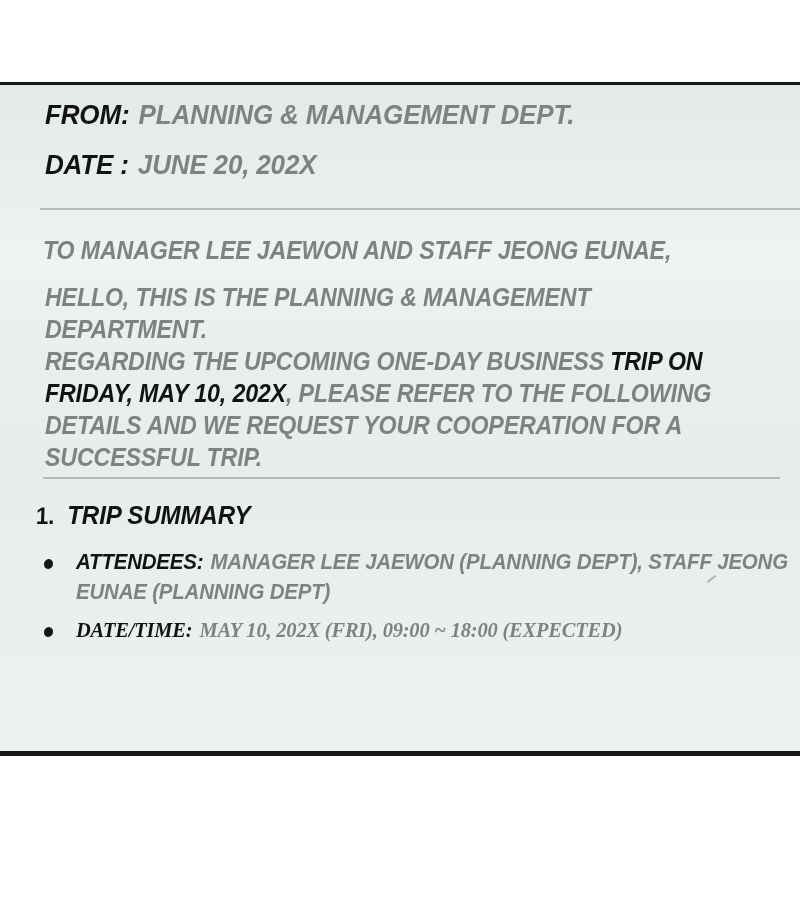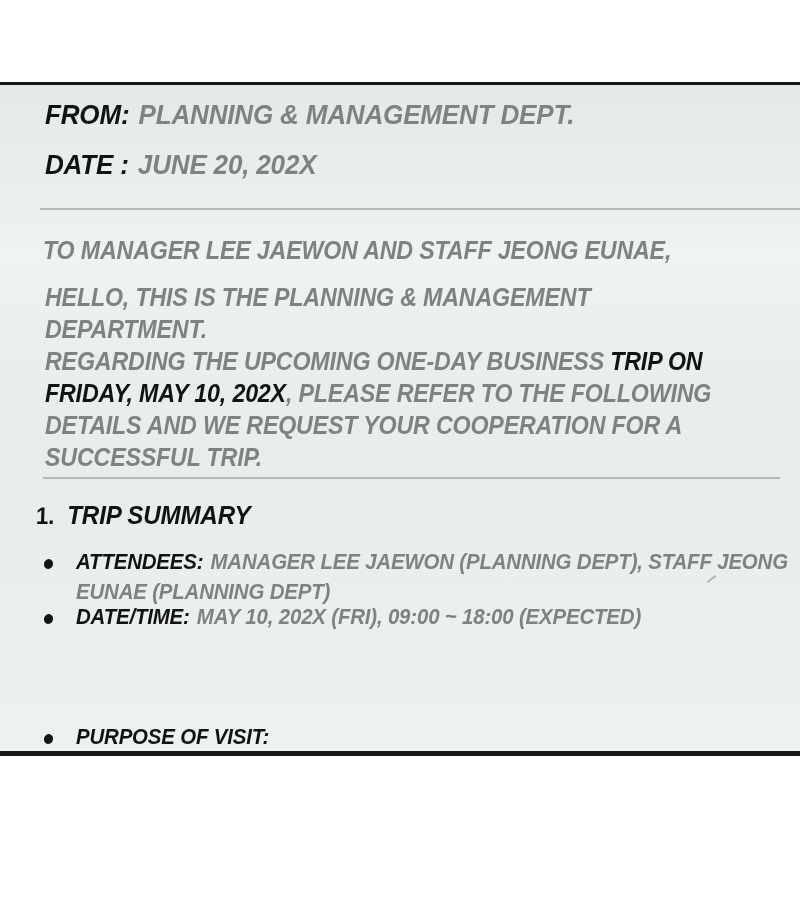--- a/index.html
+++ b/index.html
@@ -103,21 +103,21 @@
     line-height: 30px;
     font-weight: bold;
     font-style: italic;
     transform: scaleX(0.93);
     transform-origin: 0 0;
     letter-spacing: -0.2px;
   }
   .bullet-text .bline { white-space: nowrap; }
   .bullet-text .label { margin-right: 0.35em; }
   .bullet-1 { top: 462px; }
-  .bullet-2 { top: 517px; }
+  .bullet-2 { top: 530px; font-family: Liberation Serif, serif; }
   .bullet-3 { top: 582px; }
   .bullet-4 { top: 637px; }
 
   .stray-mark {
     position: absolute;
     top: 493px;
     left: 706px;
     width: 11px;
     height: 2px;
     background: #99a09d;
@@ -169,24 +169,18 @@
     </div>
 
     <div class="bullet-item bullet-2">
       <span class="bullet-dot"></span>
       <div class="bullet-text">
         <div class="bline"><span class="black label">DATE/TIME:</span><span class="gray">MAY 10, 202X (FRI), 09:00 ~ 18:00 (EXPECTED)</span></div>
       </div>
     </div>
 
 
-    <div class="bullet-item bullet-4">
-      <span class="bullet-dot"></span>
-      <div class="bullet-text">
-        <div class="bline"><span class="black label">PURPOSE OF VISIT:</span><span class="gray"></span></div>
-      </div>
-    </div>
 
     <div class="stray-mark"></div>
 
   </section>
 
 </div>
 
 </body></html>

